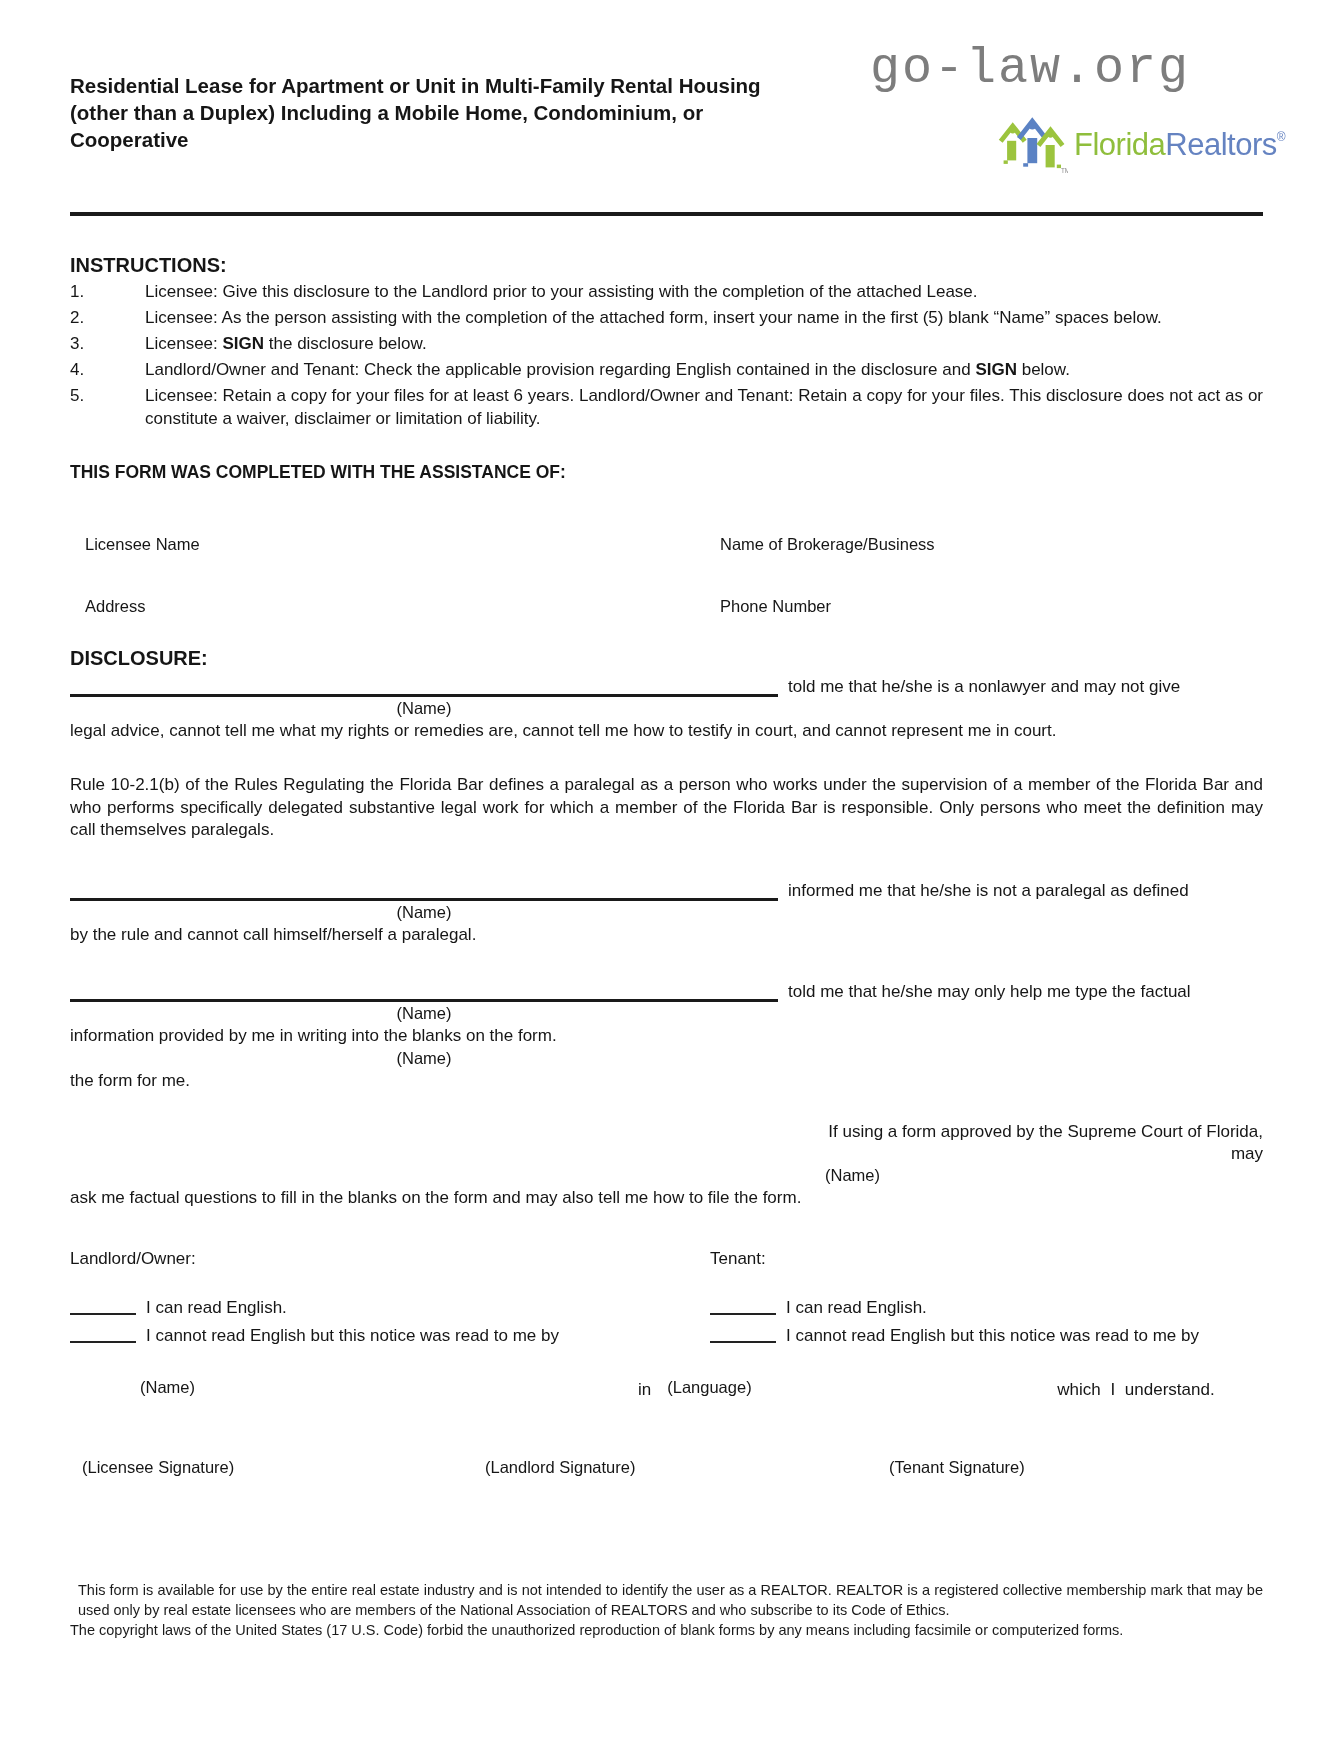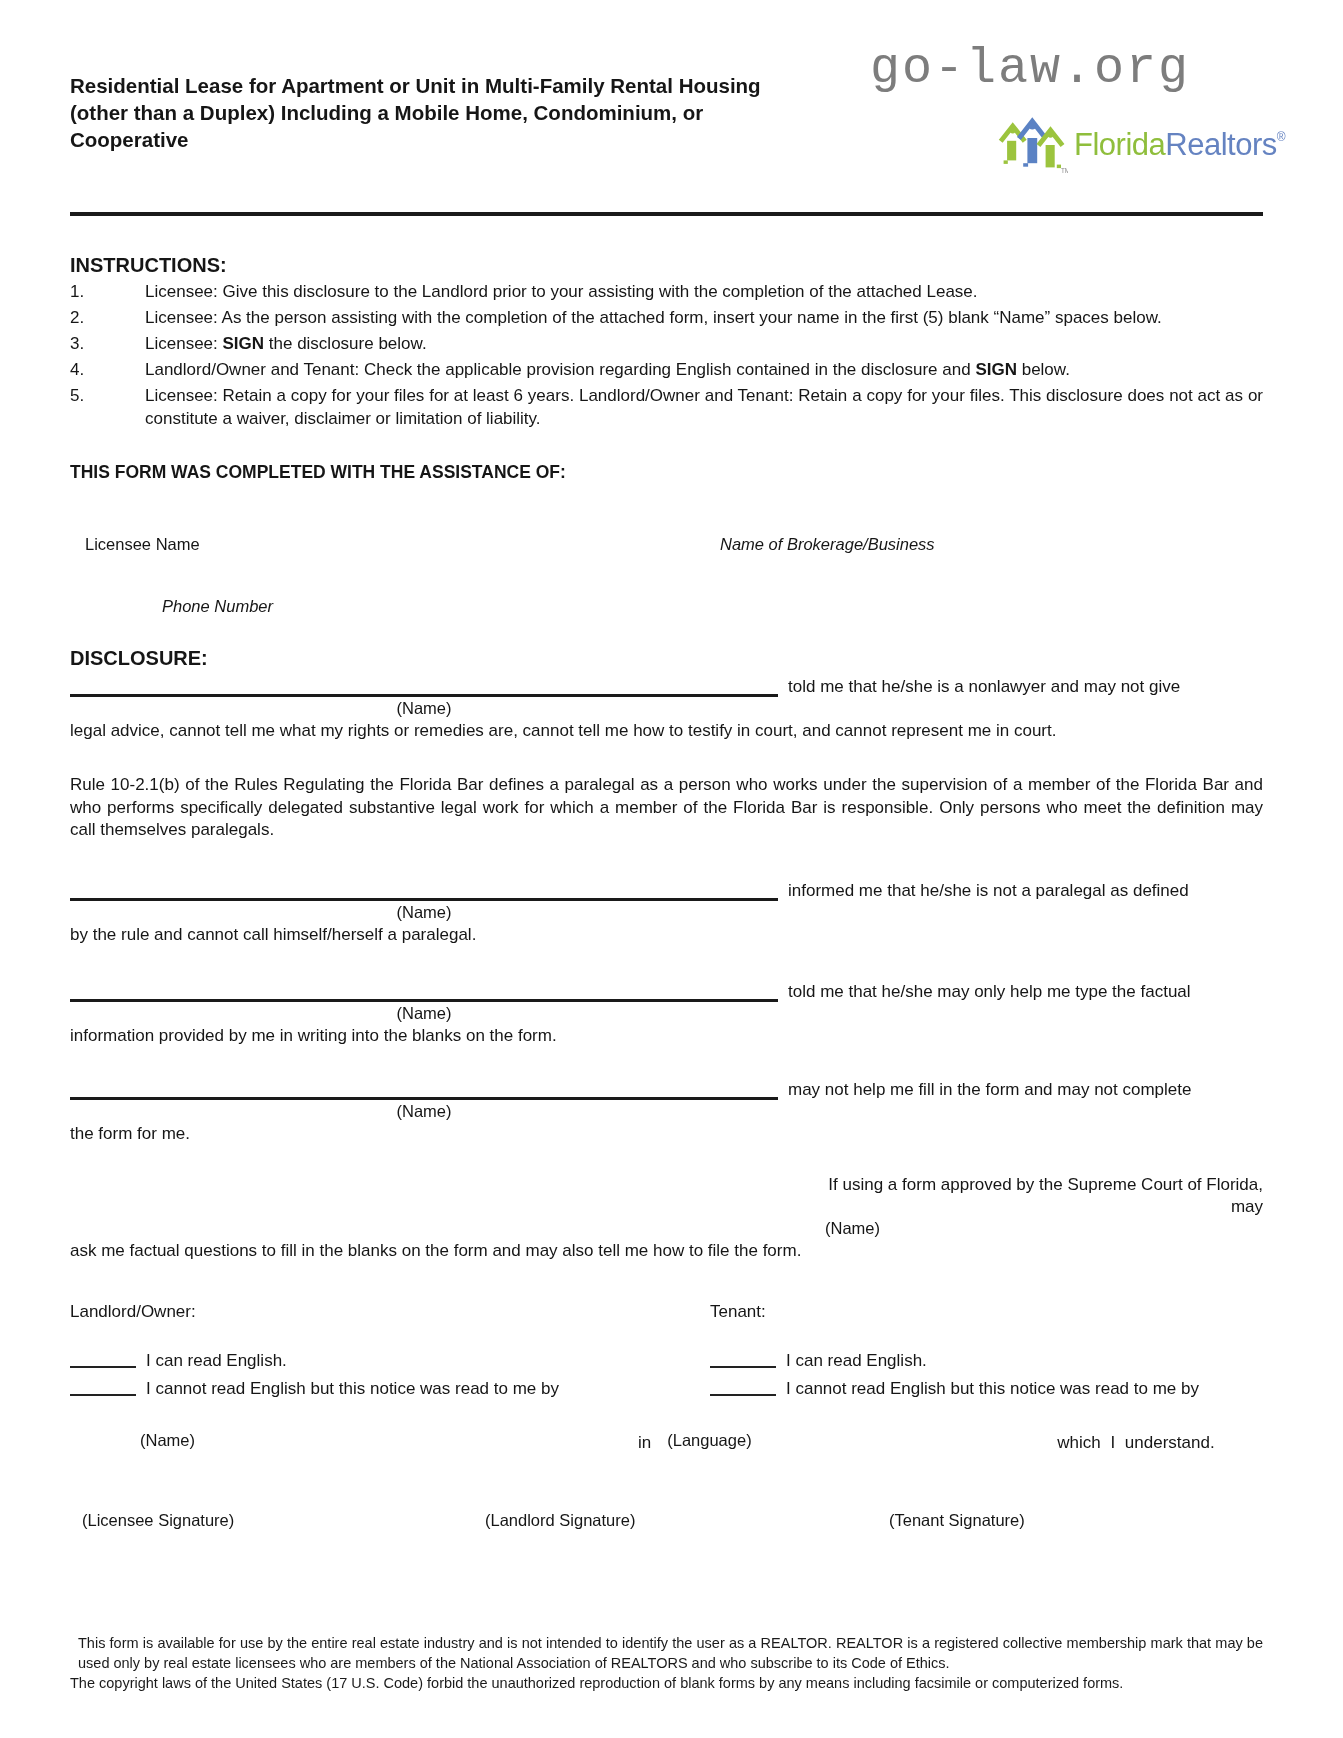--- a/index.html
+++ b/index.html
@@ -29,21 +29,21 @@
   .ins-num{width:75px;flex-shrink:0;}
   .ins-text{flex:1;text-align:justify;}
   .b{font-weight:bold;}
   
   .blank-row{display:flex;}
   .labeled-blank{display:flex;flex-direction:row;}
   .labeled-blank .line{height:20px;border-bottom:2px solid #222;}
   .bl-label{text-align:center;margin-top:2px;font-size:16.5px;}
   .w543{width:543px;}
   .ml15{margin-left:15px;}
-  .gap92{margin-left:92px;font-style:italic;}
+  .gap92{margin-left:92px;}
   
   .d-row{display:flex;align-items:flex-end;}
   .d-blank{width:708px;height:20px;border-bottom:3px solid #1a1a1a;flex-shrink:0;}
   .d-after{margin-left:10px;line-height:21px;}
   .d-name{width:708px;text-align:center;margin-top:2px;font-size:16.5px;}
   .d-cont{margin-top:1px;line-height:23px;}
   .para{text-align:justify;line-height:22.5px;}
   
   .p5-row{display:flex;align-items:flex-end;}
   .p5-blank{flex:1;height:20px;border-bottom:2px solid #1a1a1a;margin:0 12px;}
@@ -135,20 +135,24 @@
       <div class="line"></div>
       <div class="bl-label">Licensee Name</div>
     </div>
     <div class="labeled-blank w543 gap92">
       <div class="line"></div>
       <div class="bl-label">Name of Brokerage/Business</div>
     </div>
   </div>
 
   <div class="blank-row" style="margin-top:40px;">
+    <div class="labeled-blank w543 ml15">
+      <div class="line"></div>
+      <div class="bl-label">Address</div>
+    </div>
     <div class="labeled-blank w543 gap92">
       <div class="line"></div>
       <div class="bl-label">Phone Number</div>
     </div>
   </div>
 
   <div class="sec-h" style="margin-top:30px;">DISCLOSURE:</div>
 
   <div>
     <div class="d-row" style="margin-top:4px;">
@@ -173,24 +177,20 @@
   <div>
     <div class="d-row" style="margin-top:33px;">
       <div class="d-blank"></div>
       <span class="d-after">told me that he/she may only help me type the factual</span>
     </div>
     <div class="d-name">(Name)</div>
     <div class="d-cont">information provided by me in writing into the blanks on the form.</div>
   </div>
 
   <div>
-    <div class="d-row" style="margin-top:30px;">
-      <div class="d-blank"></div>
-      <span class="d-after">may not help me fill in the form and may not complete</span>
-    </div>
     <div class="d-name">(Name)</div>
     <div class="d-cont">the form for me.</div>
   </div>
 
   <div>
     <div class="p5-row" style="margin-top:30px;flex-direction:column;">
       <span>If using a form approved by the Supreme Court of Florida,</span>
       <div class="p5-blank"></div>
       <span>may</span>
     </div>

